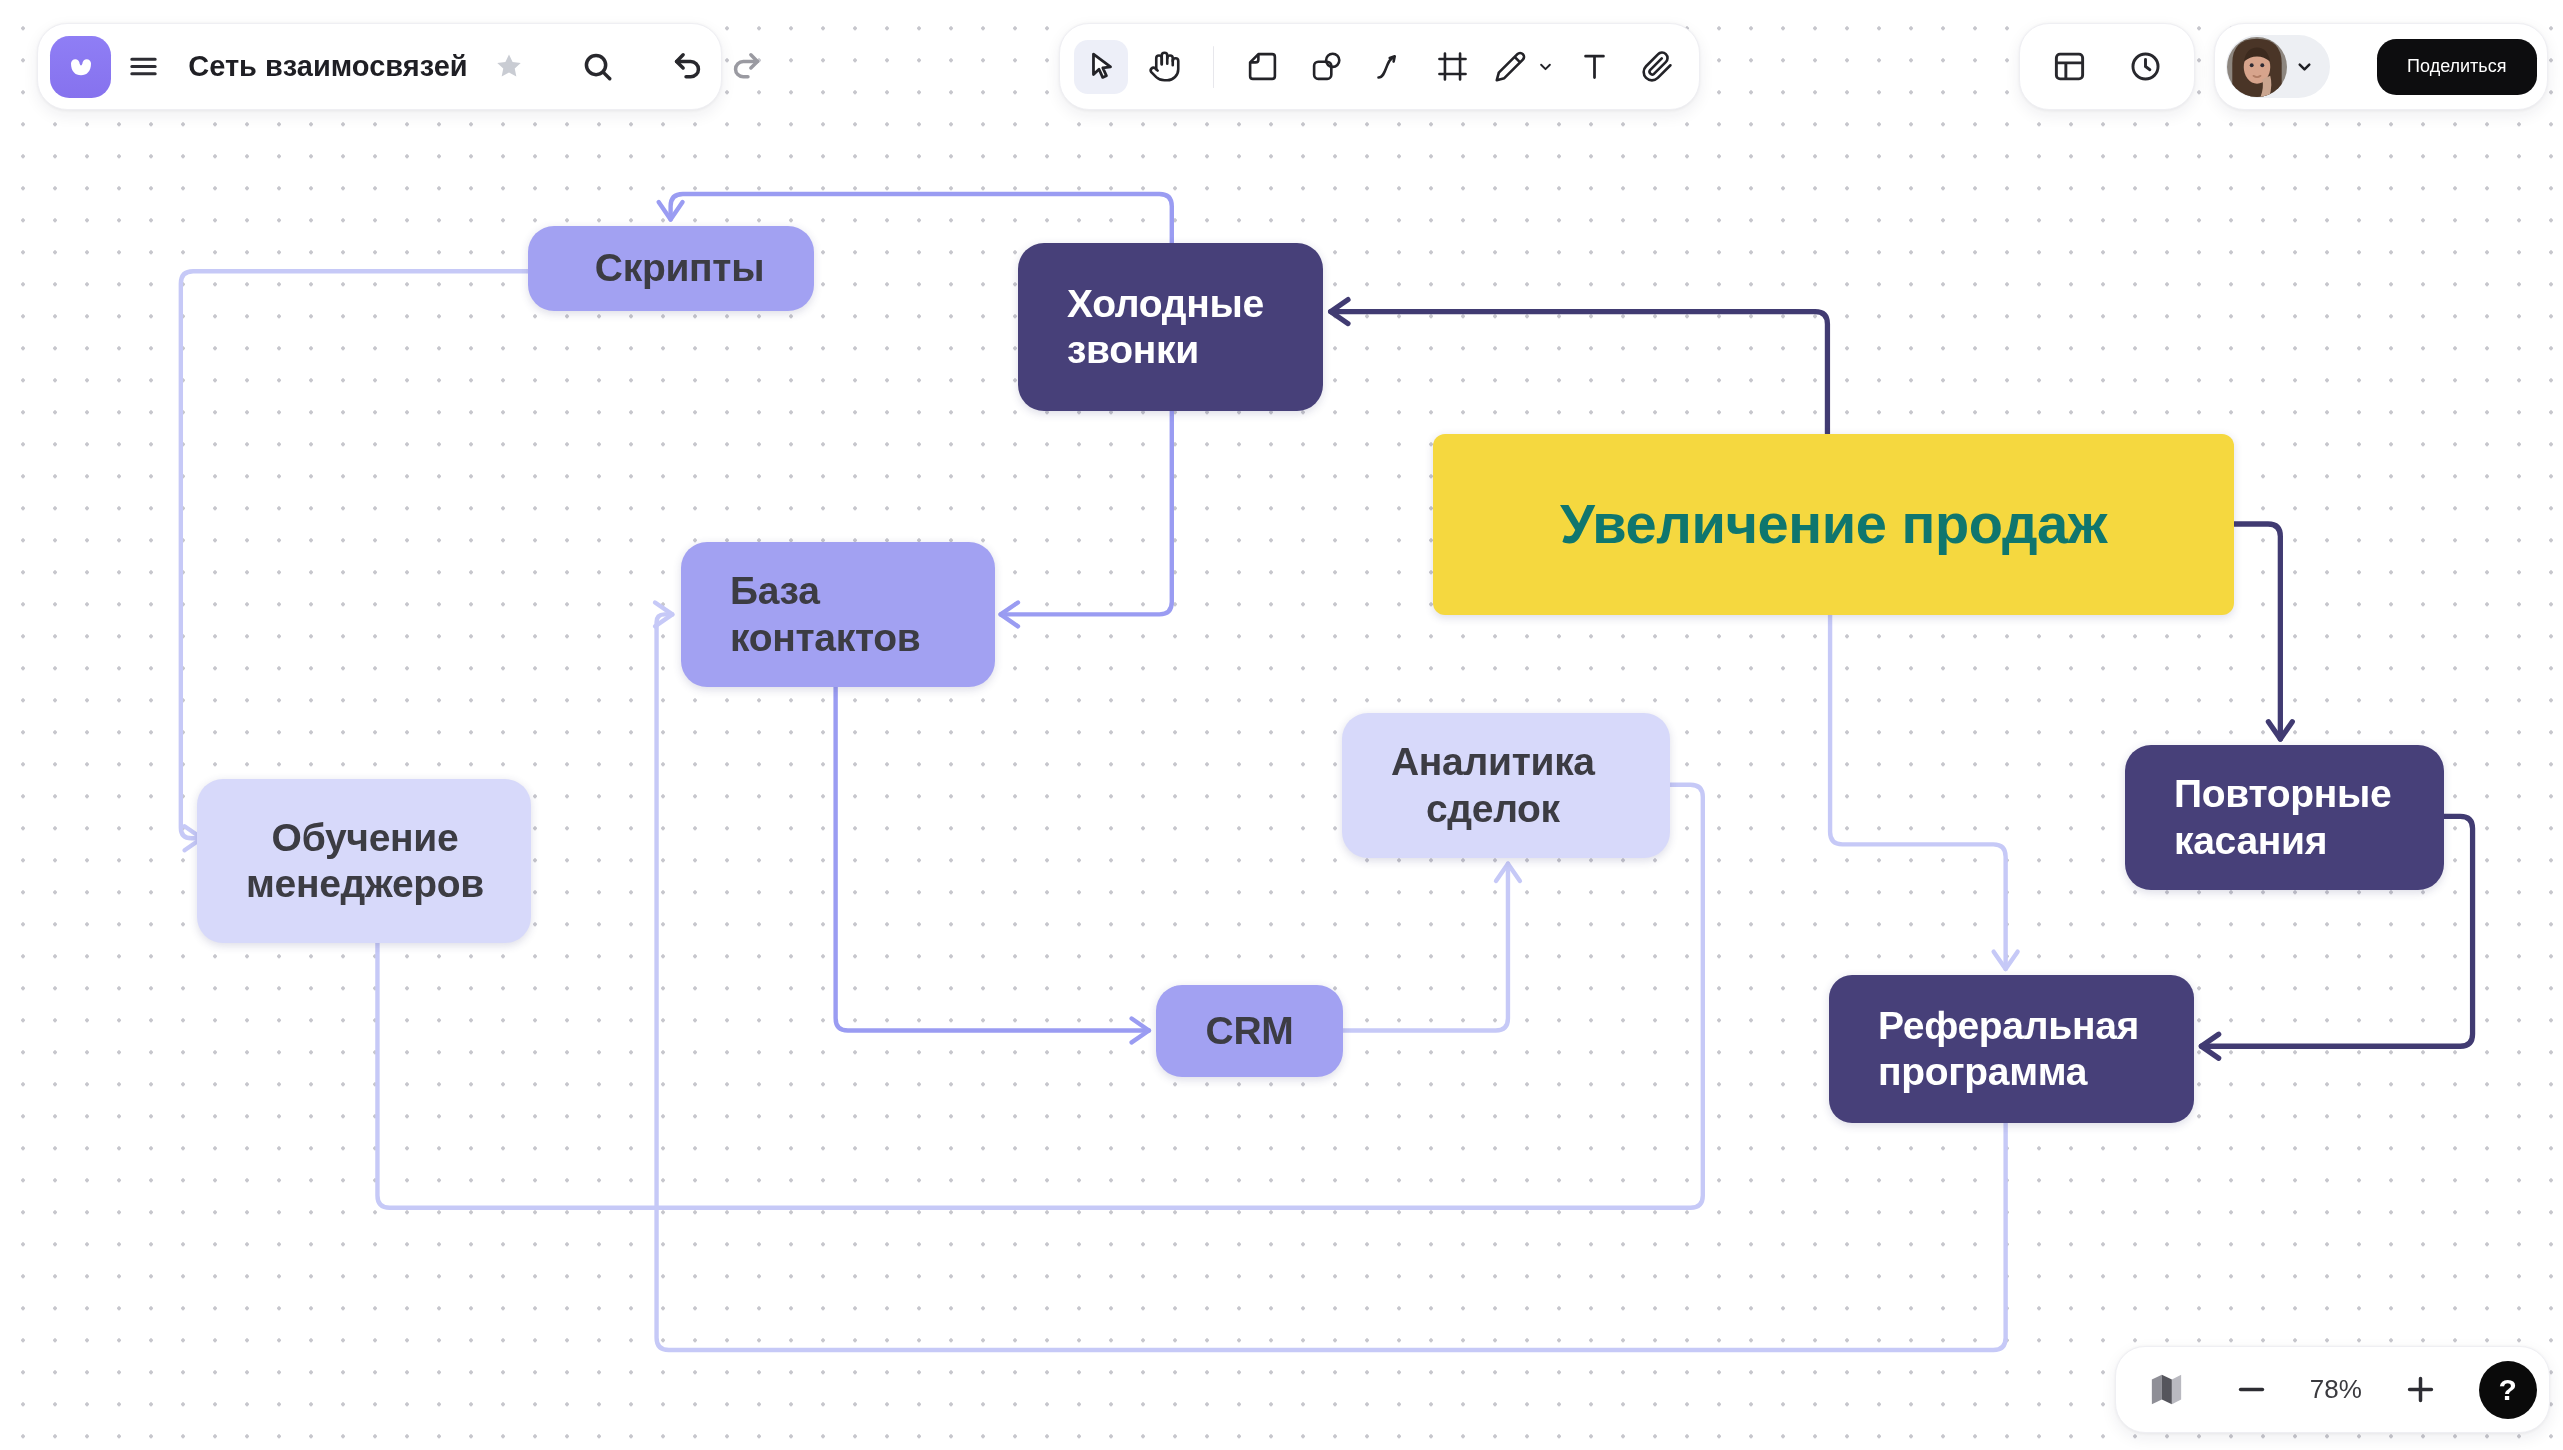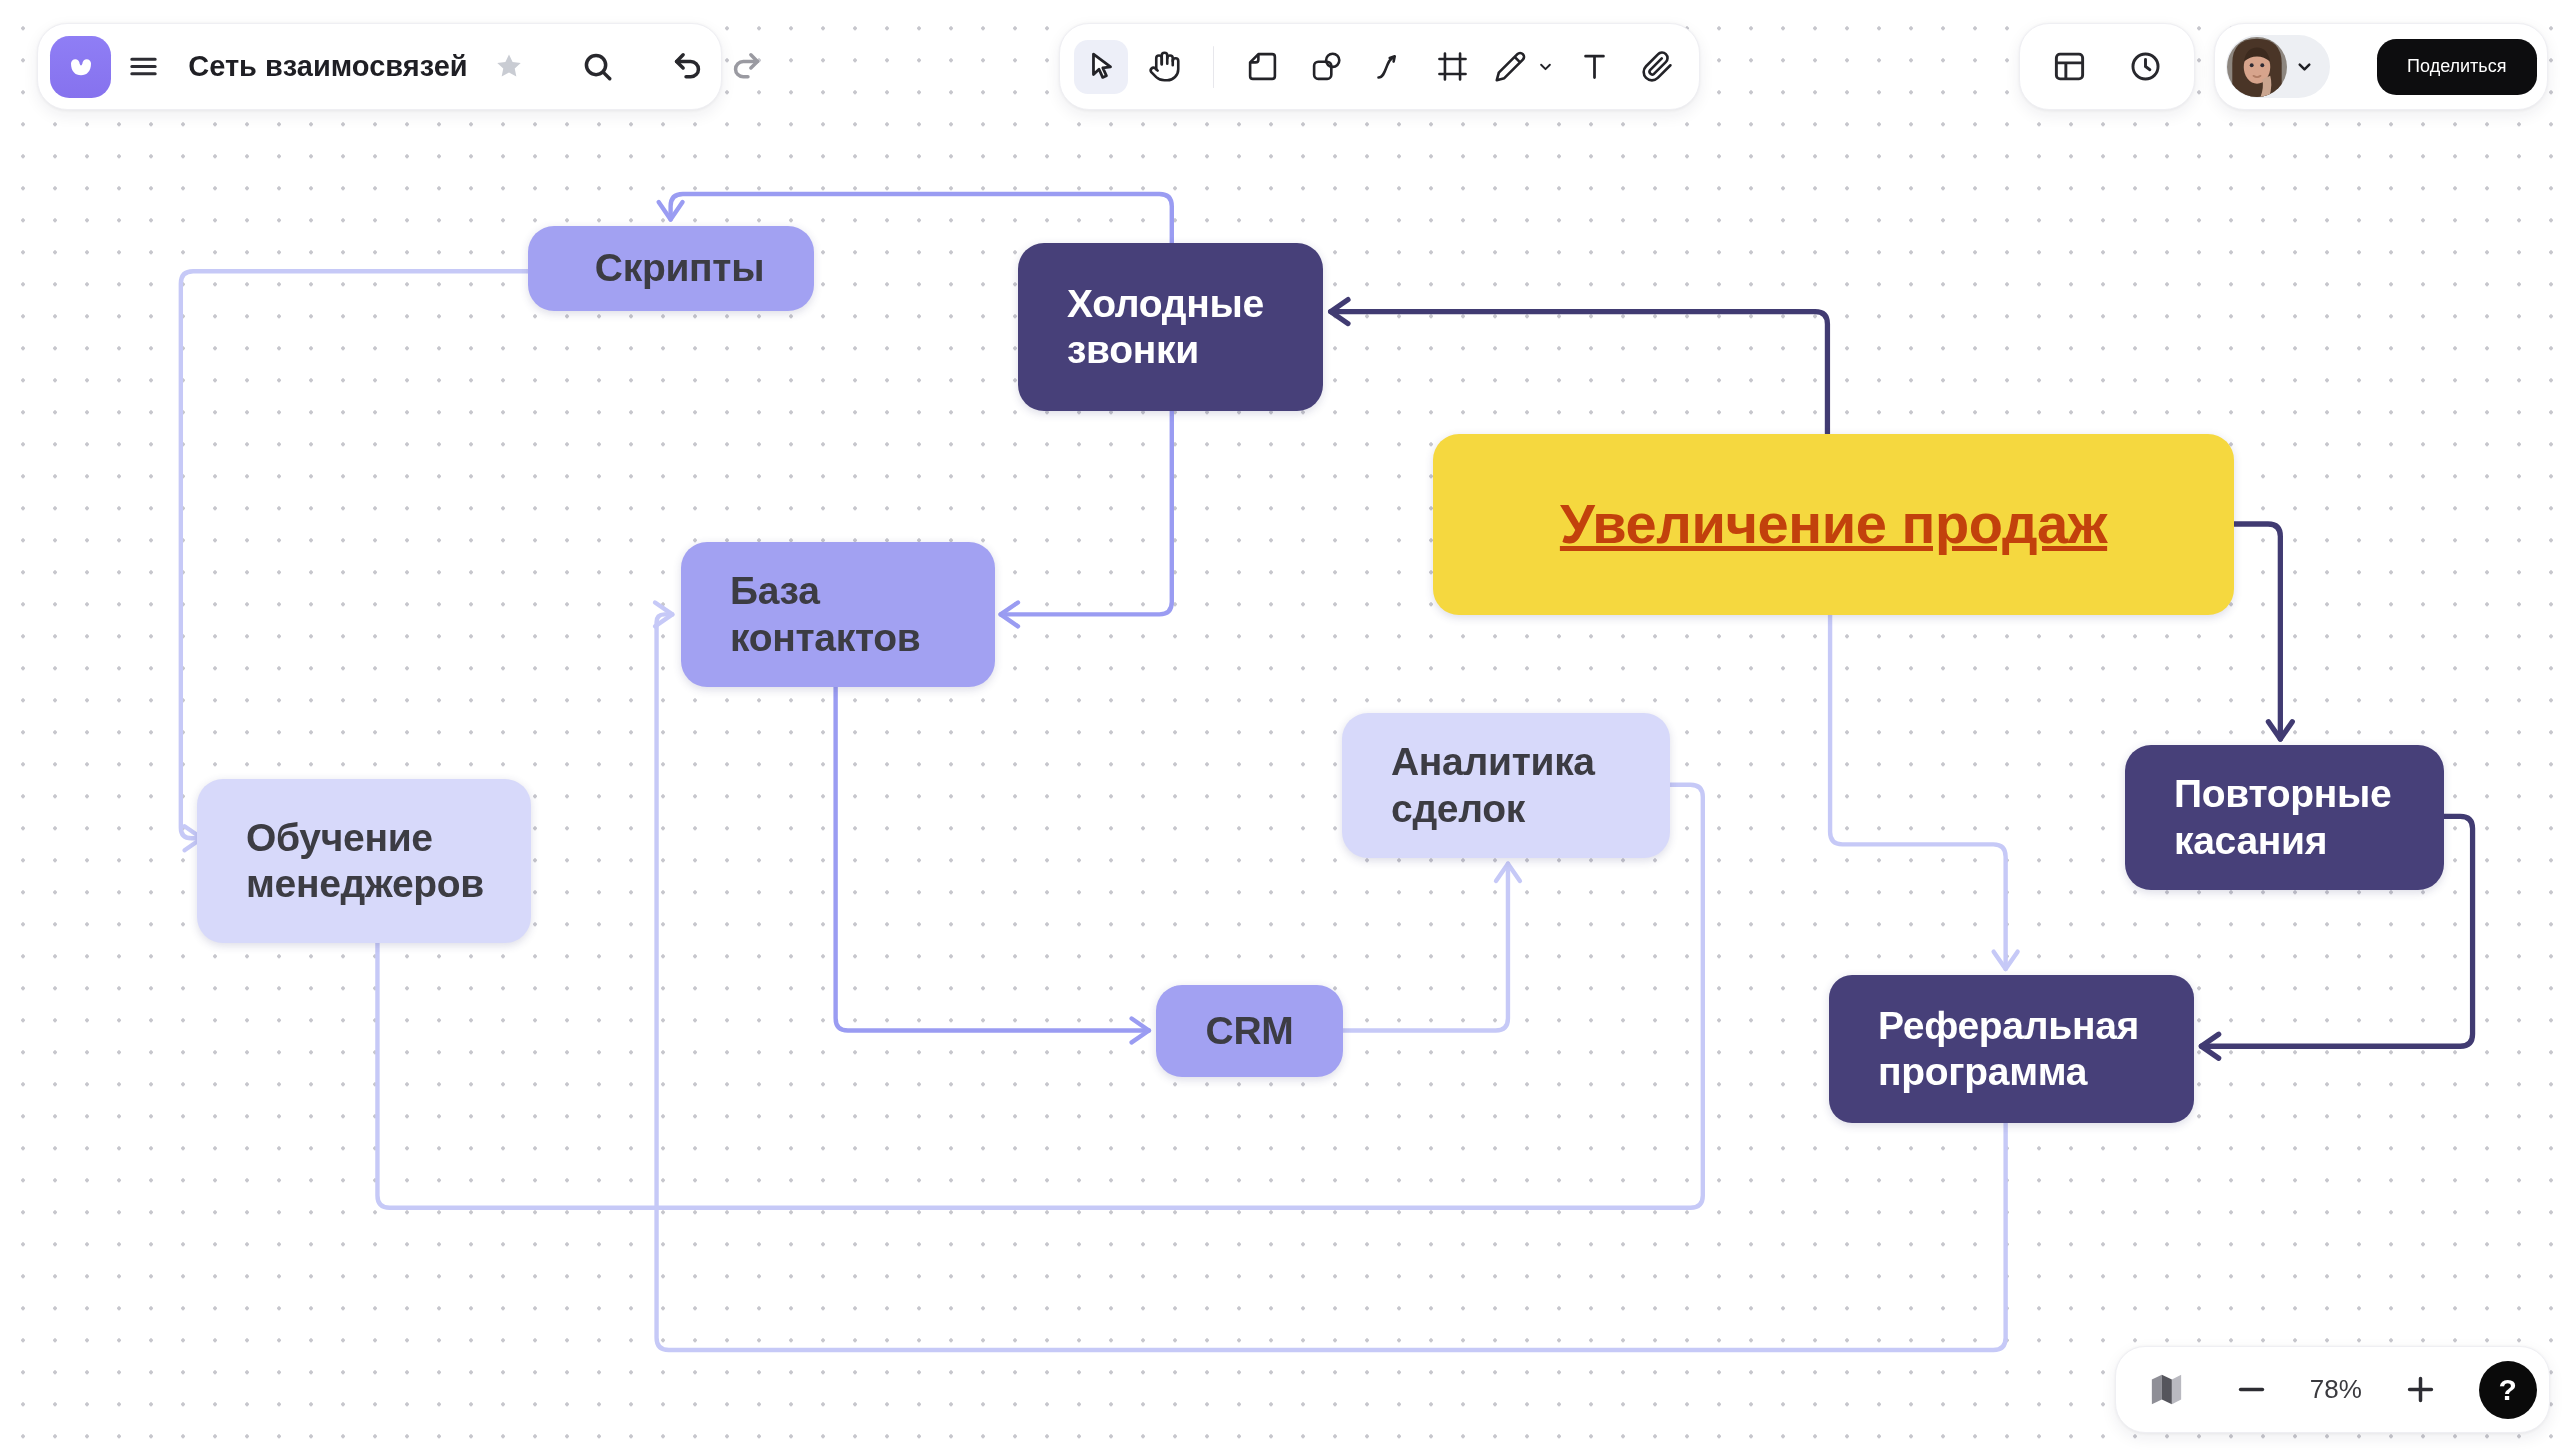--- a/index.html
+++ b/index.html
@@ -58,23 +58,23 @@
   #edge-layer { position:absolute; inset:0; width:2563px; height:1450px; z-index:2; }
   .node {
     position:absolute; z-index:3; display:flex; align-items:center;
     font-weight:700; font-size:39px; line-height:1.18; letter-spacing:-0.3px;
     white-space:pre-line; border-radius:26px; cursor:pointer;
     padding-left:49px; text-align:left;
     box-shadow:0 2.6px 8.8px rgba(50,50,110,.16);
   }
   .node.center { justify-content:center; padding-left:0; text-align:center; }
   .node-medium { background:#a2a1f2; color:#3c3c43; }
-  .node-pale   { background:#d7d9fa; color:#3c3c43; }
+  .node-pale   { background:#d7d9fa; color:#3c3c43;text-align:center; }
   .node-dark   { background:#474079; color:#ffffff; }
-  .node-yellow { background:#f5d83f; color:#c2410c; font-size:56px; font-weight:800; letter-spacing:-0.4px; border-radius:26px;text-decoration:underline; }
+  .node-yellow { background:#f5d83f; color:#0f766e; font-size:56px; font-weight:800; letter-spacing:-0.4px; border-radius:12px; }
 </style>
 </head>
 <body>
 
 <div id="canvas">
   <svg id="edge-layer" viewBox="0 0 2920 1652">
       <g fill="none" stroke="#9a9cf2" stroke-width="5" stroke-linecap="round" stroke-linejoin="round">
         <path d="M 1335 277 L 1335 235 Q 1335 221 1321 221 L 778 221 Q 764 221 764 235 L 764 250"></path>
         <path d="M 750.3664460784522 230.24838721855224 L 764 250 L 777.6335539215478 230.24838721855224"></path>
       </g>

